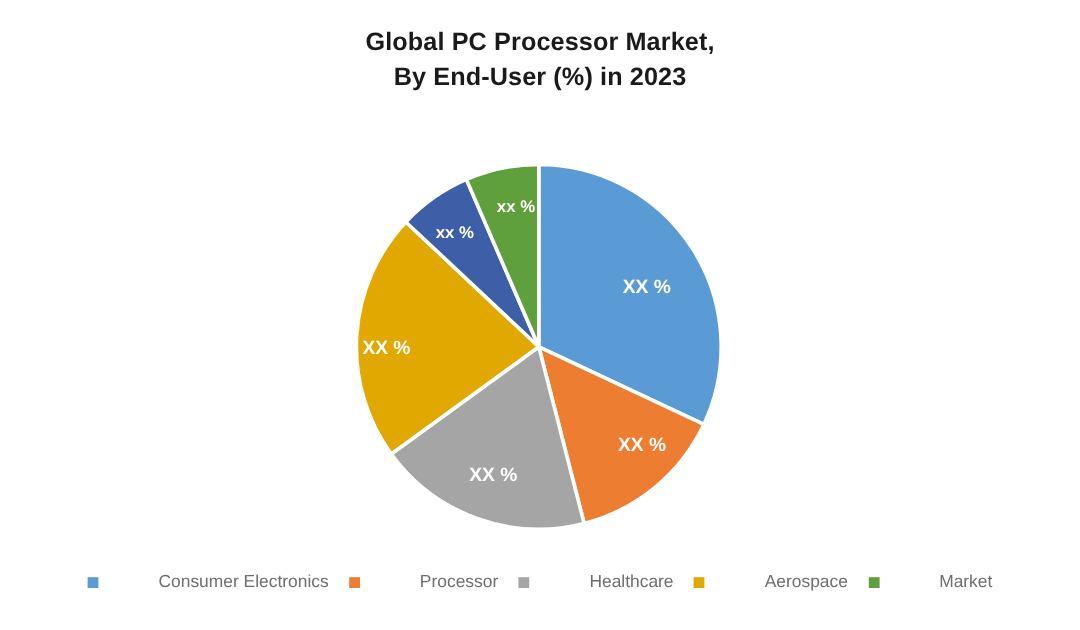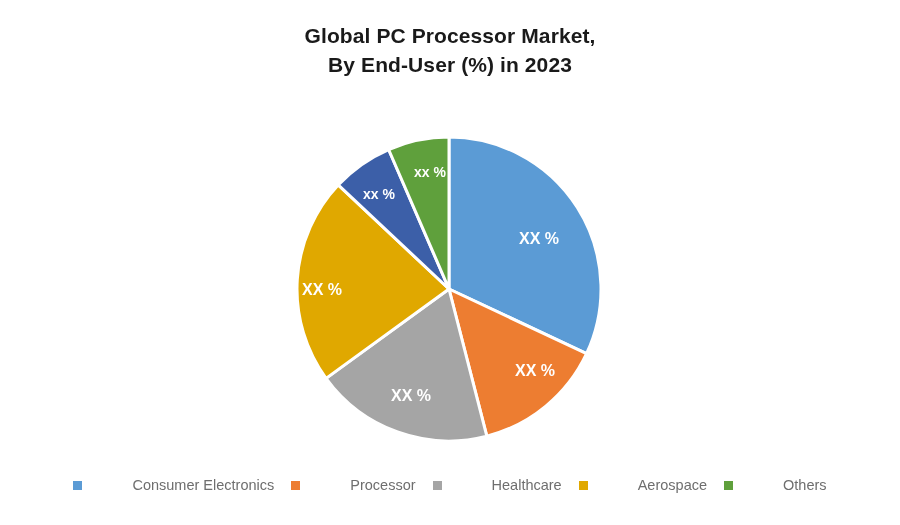--- a/index.html
+++ b/index.html
@@ -132,17 +132,17 @@
       <div class="legend-item">
         <span class="legend-swatch" style="background: rgb(165, 165, 165);"></span>
         <span class="legend-label">Healthcare</span>
       </div>
       <div class="legend-item">
         <span class="legend-swatch" style="background: rgb(224, 168, 0);"></span>
         <span class="legend-label">Aerospace</span>
       </div>
       <div class="legend-item">
         <span class="legend-swatch" style="background: rgb(95, 160, 60);"></span>
-        <span class="legend-label">Others</span>
+        <span class="legend-label">Market</span>
       </div>
     </div>
 
 </div>
 
 </body></html>

